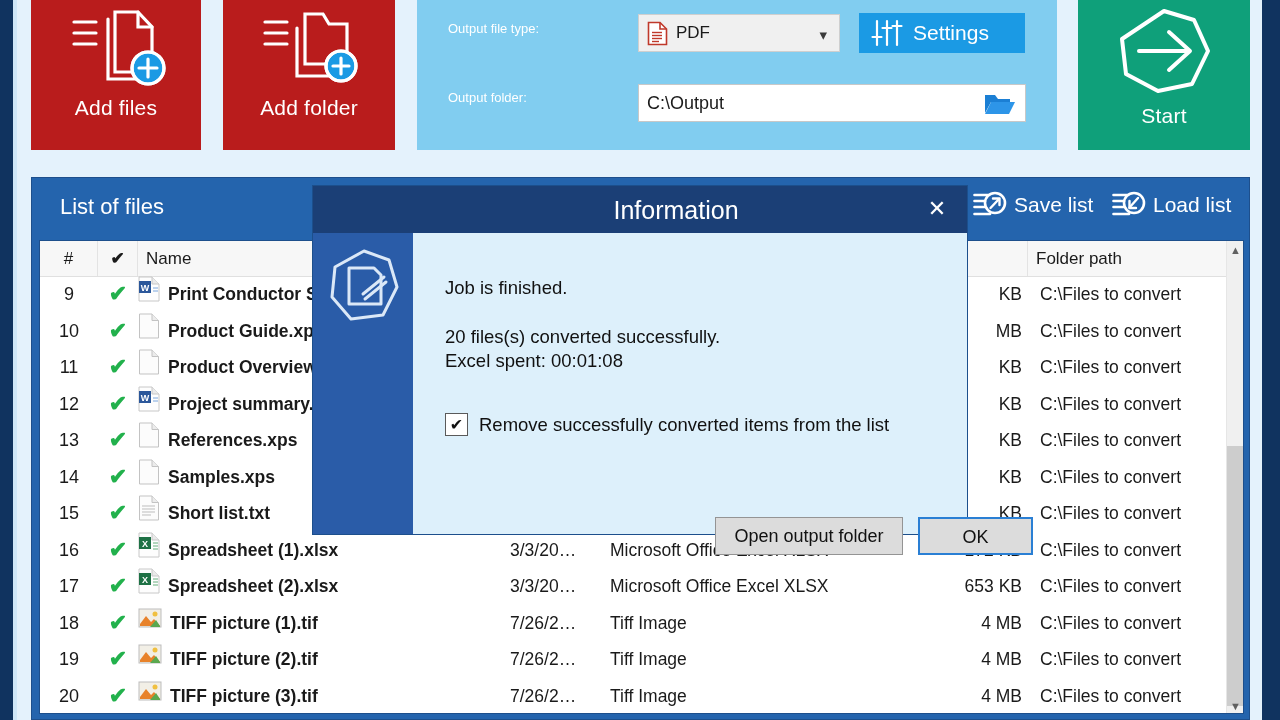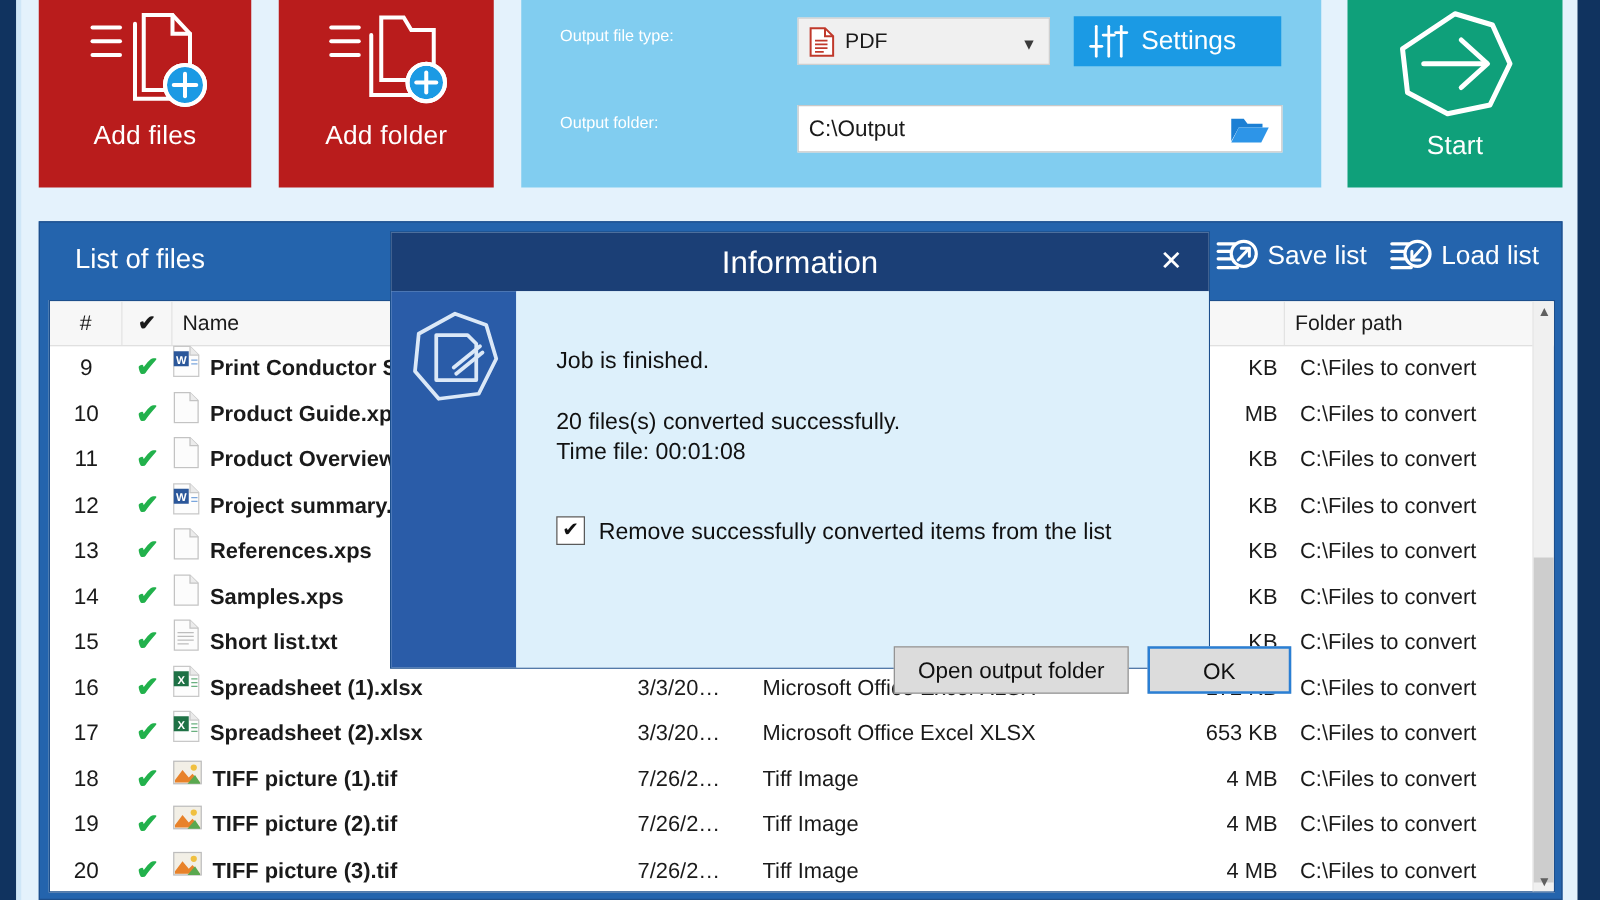--- a/index.html
+++ b/index.html
@@ -220,21 +220,21 @@
     background: #e3f3fc;
     box-shadow: 0 0 0 1px #1c4f8c;
   }
   #dlg-title-bar {
     position: absolute; left: 0; top: 0;
     width: 654px; height: 47px;
     background: #1b3f76;
   }
   #dlg-title {
     position: absolute; width: 654px; top: 10px;
-    text-align: center; color: #ffffff; font-size: 25px;
+    text-align: center; color: #ffffff; font-size: 25px; padding-left: 36px;
   }
   #dlg-close {
     position: absolute; right: 14px; top: 8px;
     width: 32px; height: 30px;
     color: #ffffff; font-size: 22px;
     text-align: center; line-height: 30px;
     cursor: pointer;
   }
   #dlg-side {
     position: absolute; left: 0; top: 47px;
@@ -649,21 +649,21 @@
             <path d="M22 21 L47 21 L54 28 L54 57 L22 57 Z"></path>
             <line x1="36" y1="47" x2="57" y2="30"></line>
             <line x1="38" y1="52" x2="59" y2="35"></line>
           </g>
         </svg>
       </span>
     </div>
     <div id="dlg-body">
       <div class="dlg-line" id="dlg-l1">Job is finished.</div>
       <div class="dlg-line" id="dlg-l2">20 files(s) converted successfully.</div>
-      <div class="dlg-line" id="dlg-l3">Time file: 00:01:08</div>
+      <div class="dlg-line" id="dlg-l3">Excel spent: 00:01:08</div>
 
       <div id="dlg-check-row">
         <div id="dlg-checkbox">✔</div>
         <div id="dlg-check-label">Remove successfully converted items from the list</div>
       </div>
 
       <div class="dlg-btn" id="btn-open-folder">Open output folder</div>
       <div class="dlg-btn" id="btn-ok">OK</div>
     </div>
   </div>

